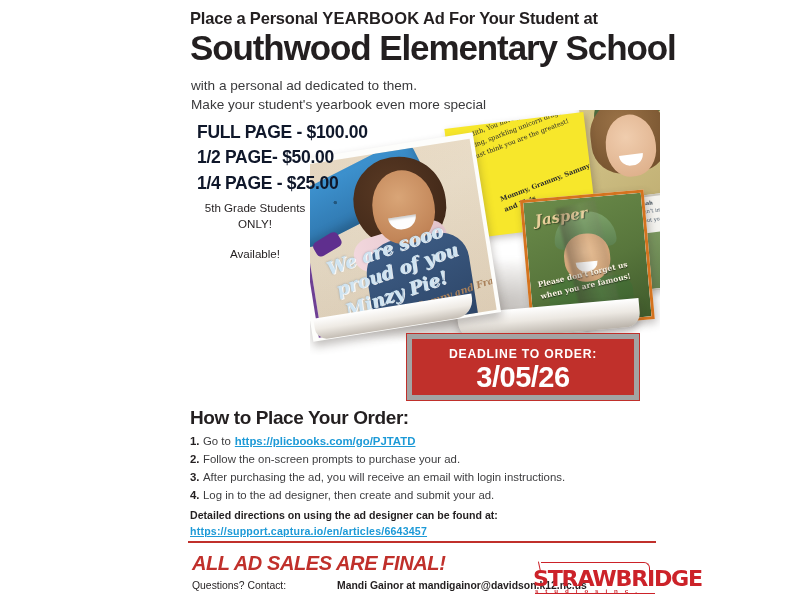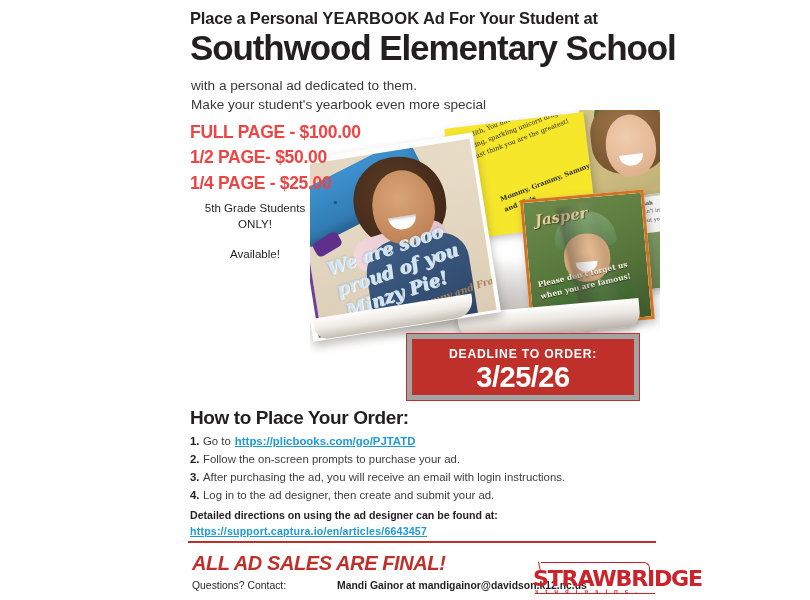--- a/index.html
+++ b/index.html
@@ -56,27 +56,27 @@
     top: 76px;
     font-size: 13.6px;
     line-height: 1.42;
     color: #3a3a3c;
     white-space: nowrap;
   }
 
   
   .pricing {
     position: absolute;
-    left: 190px;
+    left: 197px;
     top: 120px;
     font-size: 17.5px;
     font-weight: bold;
     letter-spacing: -0.3px;
     line-height: 1.45;
-    color: #ef4444;
+    color: #0f172a;
     z-index: 6;
   }
   .pricing div { white-space: nowrap; }
 
   .note-block {
     position: absolute;
     left: 190px;
     top: 200px;
     width: 130px;
     text-align: center;
@@ -630,21 +630,21 @@
           <div class="script s4">Mom, Dad, Gumpy and Fran</div>
         </div>
       </div>
 
       <div class="page-stack-l"></div>
     </div>
   </div>
 
   <div class="deadline">
     <div class="deadline-label">DEADLINE TO ORDER:</div>
-    <div class="deadline-date">3/25/26</div>
+    <div class="deadline-date">3/05/26</div>
   </div>
 
   <div class="order-title">How to Place Your Order:</div>
 
   <div class="steps">
     <div class="step">
       <span class="step-num">1.</span>
       <span>Go to</span>
       <a class="step-link" href="#">https://plicbooks.com/go/PJTATD</a>
     </div>

